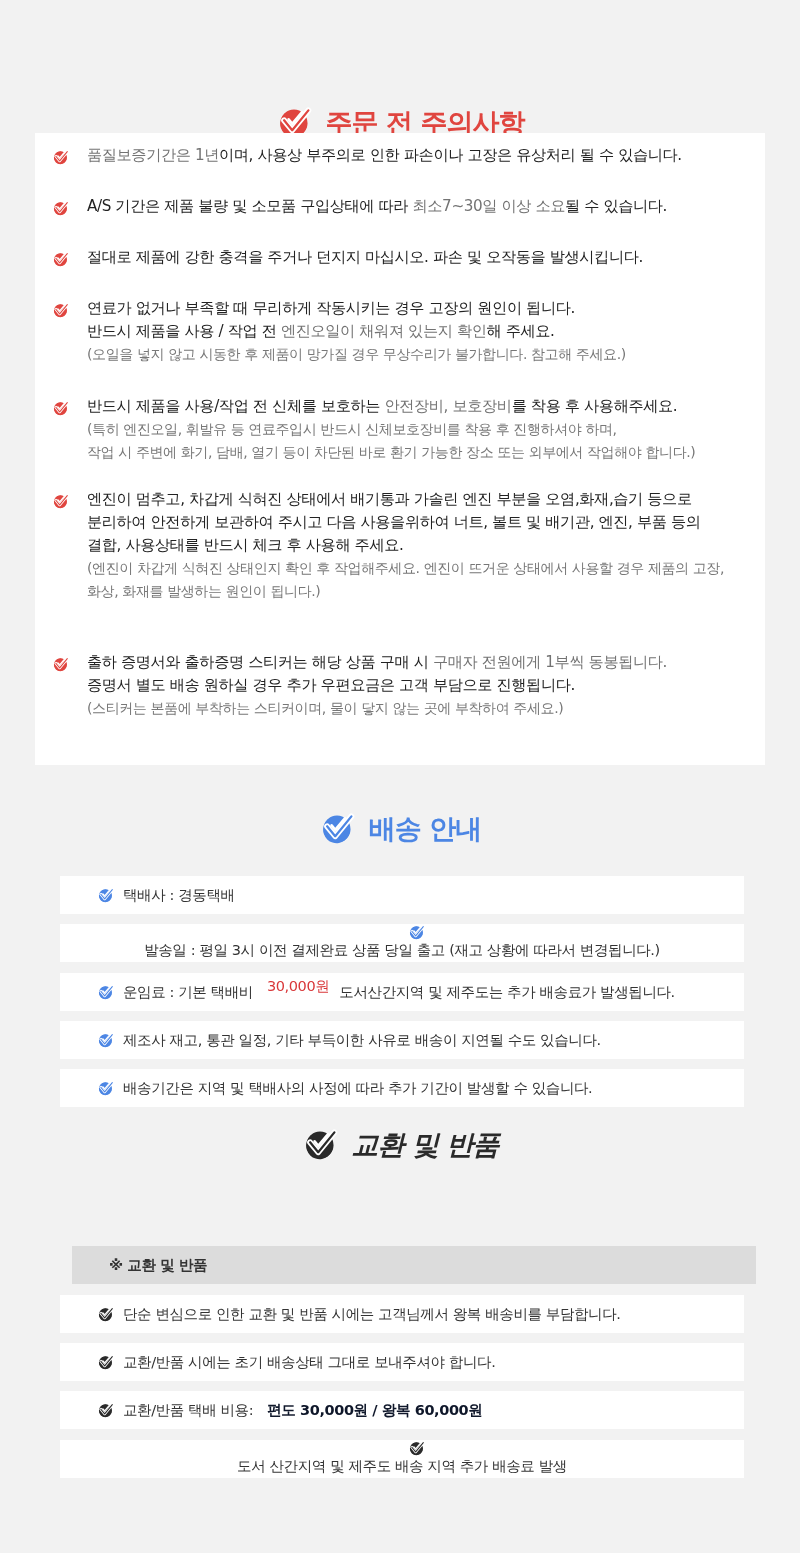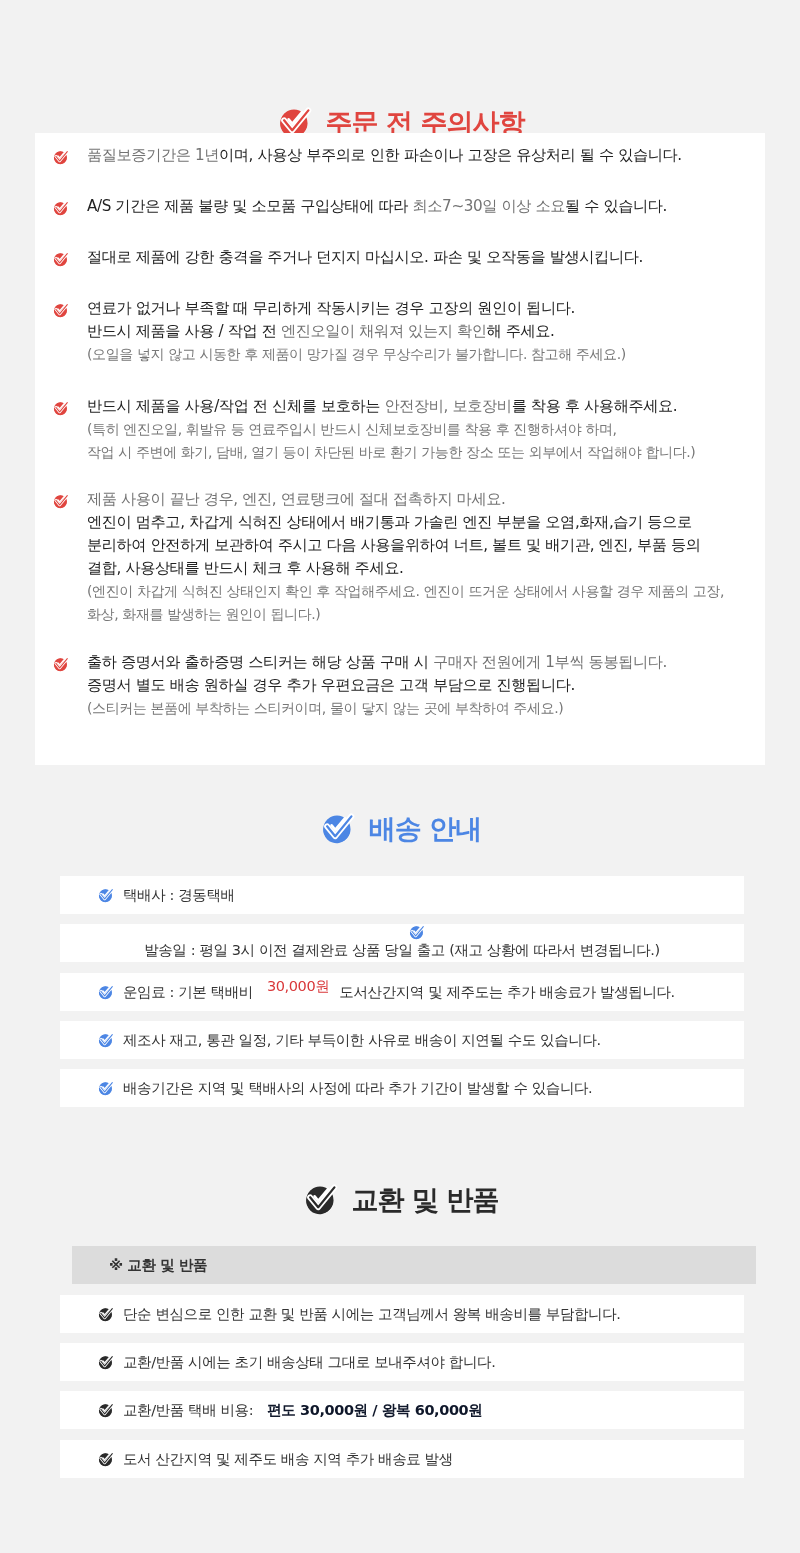--- a/index.html
+++ b/index.html
@@ -110,21 +110,20 @@
       <span class="l sub">(특히 엔진오일, 휘발유 등 연료주입시 반드시 신체보호장비를 착용 후 진행하셔야 하며,</span>
       <span class="l sub">작업 시 주변에 화기, 담배, 열기 등이 차단된 바로 환기 가능한 장소 또는 외부에서 작업해야 합니다.)</span>
     </div>
   </div>
 
   <div class="note" style="top:355px;">
     <svg class="bul red">
         <use href="#chk"></use>
       </svg>
     <div class="txt">
-      <span class="l hl">제품 사용이 끝난 경우, 엔진, 연료탱크에 절대 접촉하지 마세요.</span>
       <span class="l">엔진이 멈추고, 차갑게 식혀진 상태에서 배기통과 가솔린 엔진 부분을 오염,화재,습기 등으로</span>
       <span class="l">분리하여 안전하게 보관하여 주시고 다음 사용을위하여 너트, 볼트 및 배기관, 엔진, 부품 등의</span>
       <span class="l">결합, 사용상태를 반드시 체크 후 사용해 주세요.</span>
       <span class="l sub">(엔진이 차갑게 식혀진 상태인지 확인 후 작업해주세요. 엔진이 뜨거운 상태에서 사용할 경우 제품의 고장,</span>
       <span class="l sub">화상, 화재를 발생하는 원인이 됩니다.)</span>
     </div>
   </div>
 
   <div class="note" style="top:518px;">
     <svg class="bul red">
@@ -171,21 +170,21 @@
     </svg>
   <span>제조사 재고, 통관 일정, 기타 부득이한 사유로 배송이 지연될 수도 있습니다.</span>
 </div>
 <div class="row" style="top:1069px;">
   <svg class="ric blue">
       <use href="#chk"></use>
     </svg>
   <span>배송기간은 지역 및 택배사의 사정에 따라 추가 기간이 발생할 수 있습니다.</span>
 </div>
 
-<div class="sec-title dark" style="top:1179px;height:42px;">
+<div class="sec-title dark" style="top:1124px;height:42px;font-style:italic;">
   <svg class="ticon">
       <use href="#chk"></use>
     </svg>
   <span>교환 및 반품</span>
 </div>
 
 <div class="row head" style="top:1246px;">
   <span>※ 교환 및 반품</span>
 </div>
 <div class="row" style="top:1295px;">
@@ -200,18 +199,18 @@
     </svg>
   <span>교환/반품 시에는 초기 배송상태 그대로 보내주셔야 합니다.</span>
 </div>
 <div class="row" style="top:1391px;">
   <svg class="ric dark">
       <use href="#chk"></use>
     </svg>
   <span>교환/반품 택배 비용:</span>
   <span class="hl2">편도 30,000원 / 왕복 60,000원</span>
 </div>
-<div class="row" style="top:1440px;">
+<div class="row" style="top:1440px;flex-direction:column;">
   <svg class="ric dark">
       <use href="#chk"></use>
     </svg>
   <span>도서 산간지역 및 제주도 배송 지역 추가 배송료 발생</span>
 </div>
 
 </body></html>

